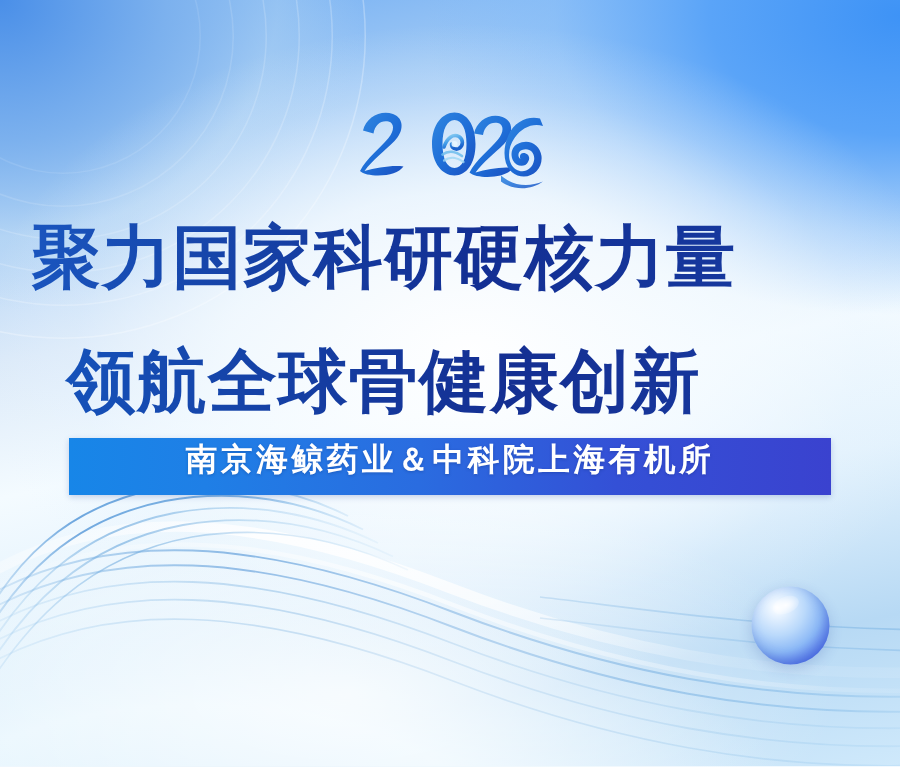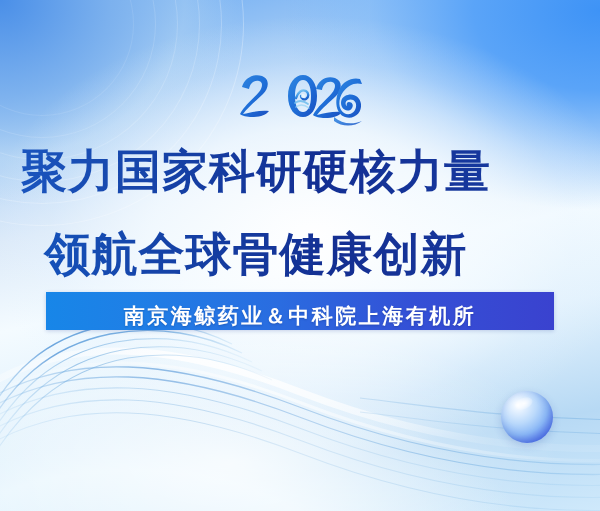--- a/index.html
+++ b/index.html
@@ -109,21 +109,21 @@
     -webkit-text-fill-color: transparent;
   }
 
   
   #org-banner {
     position: absolute;
     left: 46px; top: 292px;
     width: 508px; height: 38px;
     background: linear-gradient(92deg, #1786e8 0%, #1f7fe6 18%, #2a6ce0 46%, #3450d6 72%, #3a42cf 100%);
     display: flex;
-    align-items: flex-end;
+    align-items: flex-start;
     justify-content: center;
     box-shadow: 0 1px 4px rgba(30,60,150,0.22);
   }
   #org-banner-label {
     color: #ffffff;
     font-size: 21px;
     font-weight: bold;
     letter-spacing: 2.5px;
     white-space: nowrap;
     text-shadow: 0 1px 2px rgba(10,40,110,0.30);

